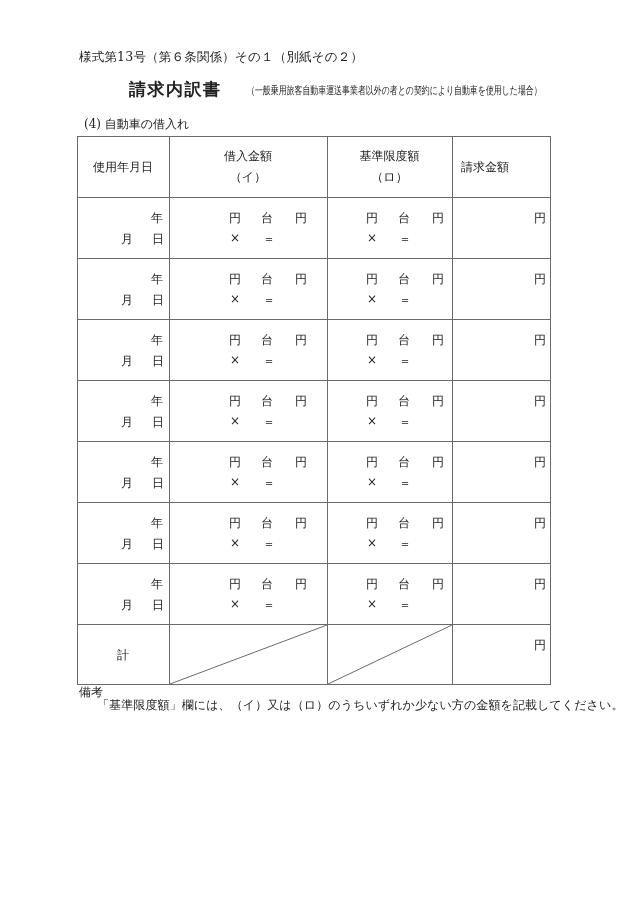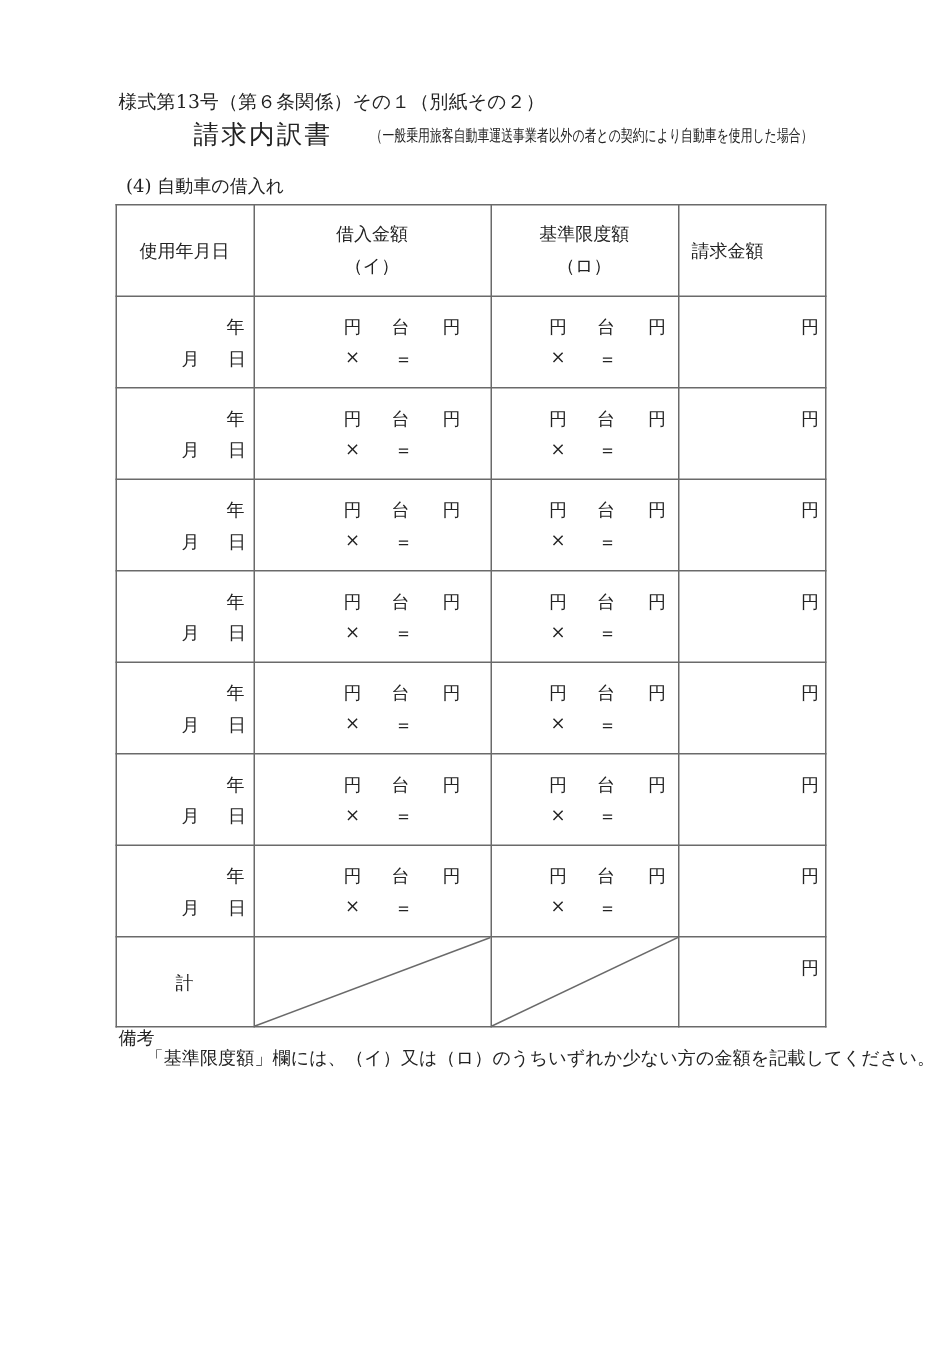--- a/index.html
+++ b/index.html
@@ -1,22 +1,22 @@
 <!DOCTYPE html>
 <html><head>
 <meta charset="utf-8">
 <style>
   html, body { margin: 0; padding: 0; }
   body {
     width: 630px; height: 903px; background: #ffffff; position: relative; overflow: hidden;
     font-family: "DejaVu Serif", "Liberation Serif", serif; color: #222;
   }
-  .form-id { position: absolute; left: 79px; top: 60px; font-size: 12.5px; letter-spacing: 0.2px; white-space: nowrap; }
+  .form-id { position: absolute; left: 79px; top: 49px; font-size: 12.5px; letter-spacing: 0.2px; white-space: nowrap; }
   .title-wrap { position: absolute; left: 129px; top: 78px; height: 24px; white-space: nowrap; }
-  .title { position: absolute; left: 0; top: 0; font-family: "DejaVu Sans", sans-serif; font-size: 17px; letter-spacing: 1.5px; font-weight: normal; }
+  .title { position: absolute; left: 0; top: 0; font-family: "DejaVu Sans", sans-serif; font-size: 17px; letter-spacing: 1.5px; font-weight: bold; }
   .subtitle { position: absolute; left: 118px; top: 5px; font-size: 11px; transform-origin: left center; transform: scaleX(0.72); white-space: nowrap; }
   .section { position: absolute; left: 84px; top: 116px; font-size: 12px; white-space: nowrap; }
 
   .grid { position: absolute; left: 77px; top: 136px; width: 478px; height: 549px; }
   .hline, .vline { position: absolute; background: #6a6a6a; }
   .hline { height: 1px; left: 0; width: 474px; }
   .vline { width: 1px; top: 0; height: 549px; }
 
   .cell-text { position: absolute; font-size: 12px; white-space: nowrap; }
   .center { text-align: center; }

